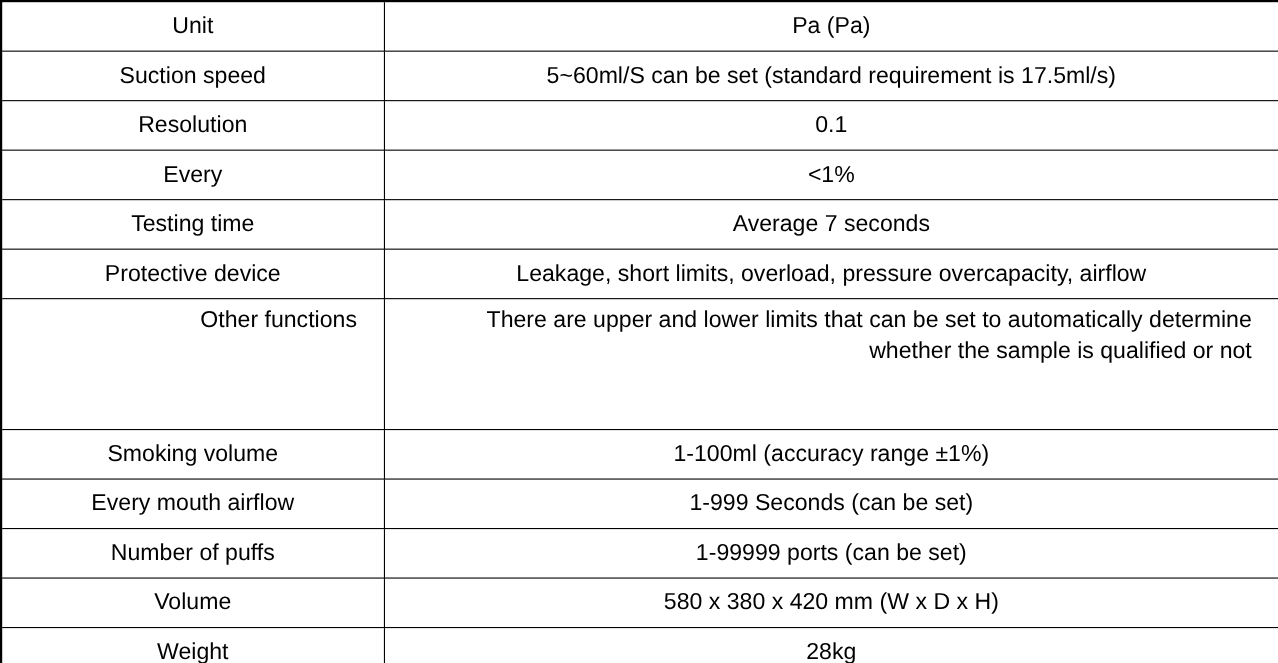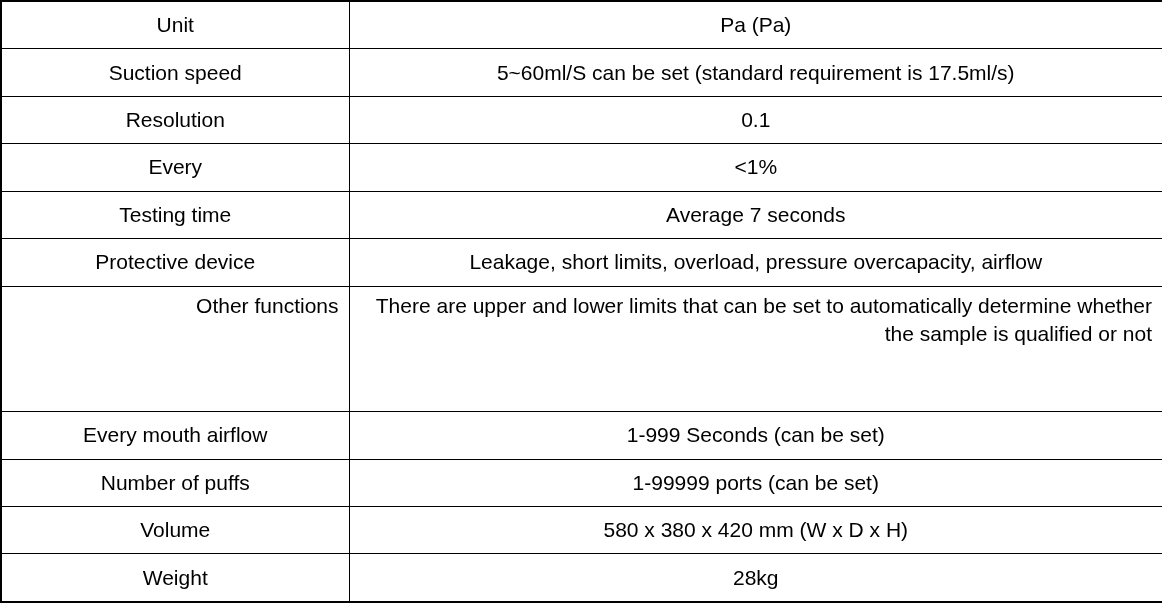--- a/index.html
+++ b/index.html
@@ -17,21 +17,21 @@
     font-size: 21px;
     color: #000000;
   }
   .spec-table col.col-label { width: 348px; }
   .spec-table col.col-value { width: 814px; }
   .spec-table td {
     border: 1px solid #000000;
     text-align: center;
     vertical-align: middle;
     height: 40px;
-    padding: 2px 10px;
+    padding: 2px 24px;
     line-height: 1.35;
     overflow: hidden;
   }
   .spec-table tr.tall td {
     height: 111px;
     vertical-align: top;
     padding-top: 5px;
     text-align: right;
   }
 </style>
@@ -66,20 +66,24 @@
       </tr>
       <tr>
         <td>Protective device</td>
         <td>Leakage, short limits, overload, pressure overcapacity, airflow</td>
       </tr>
       <tr class="tall">
         <td>Other functions</td>
         <td>There are upper and lower limits that can be set to automatically determine whether the sample is qualified or not</td>
       </tr>
       <tr>
+        <td>Smoking volume</td>
+        <td>1-100ml (accuracy range ±1%)</td>
+      </tr>
+      <tr>
         <td>Every mouth airflow</td>
         <td>1-999 Seconds (can be set)</td>
       </tr>
       <tr>
         <td>Number of puffs</td>
         <td>1-99999 ports (can be set)</td>
       </tr>
       <tr>
         <td>Volume</td>
         <td>580 x 380 x 420 mm (W x D x H)</td>

